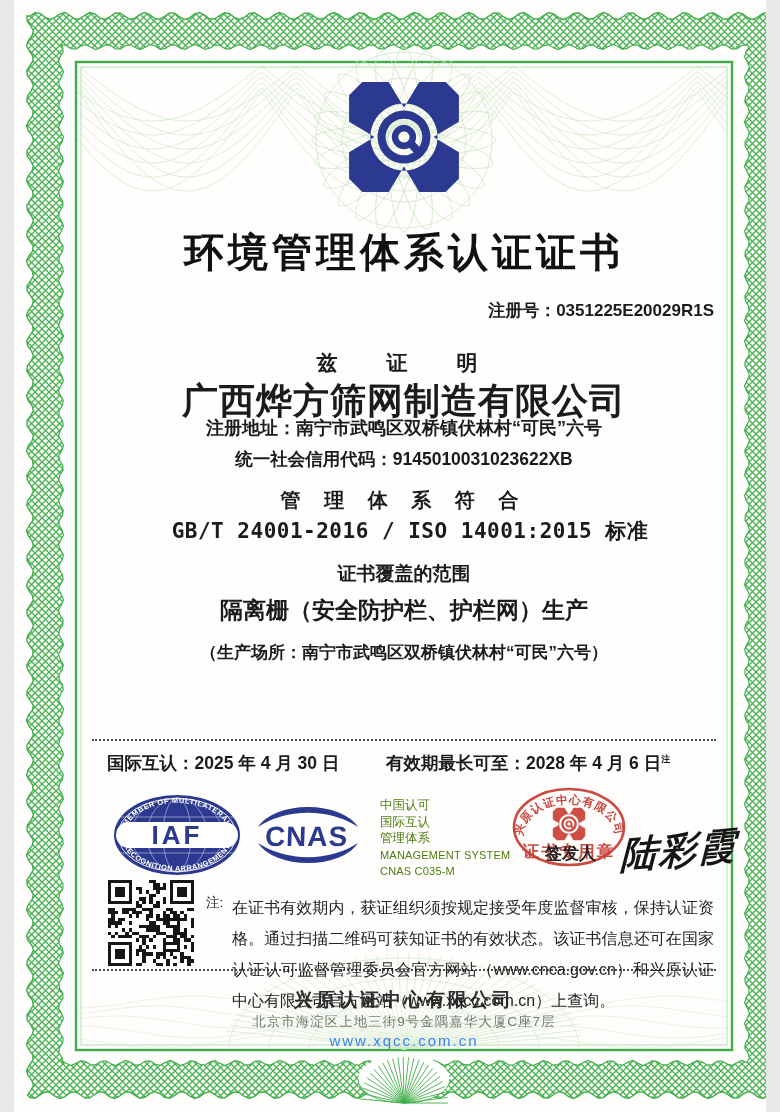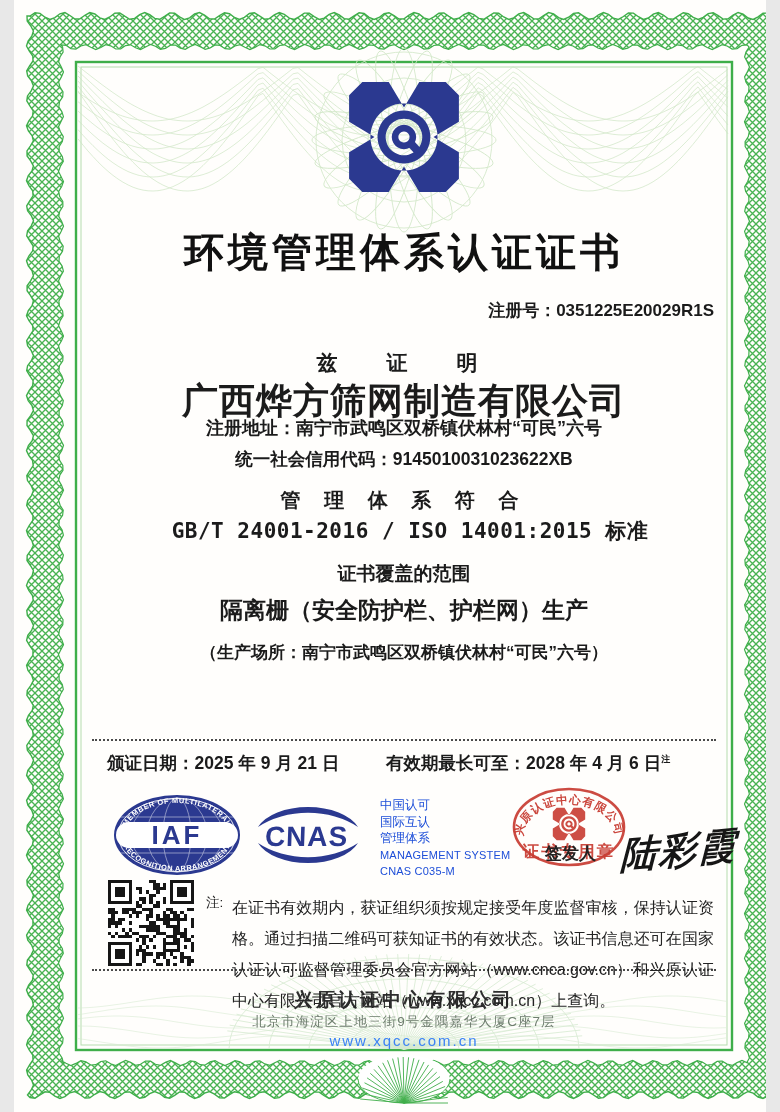--- a/index.html
+++ b/index.html
@@ -18,21 +18,21 @@
   .sysh{top:487px;font-size:20px;font-weight:800;letter-spacing:9px;}
   .standard{top:517px;font-size:21px;font-weight:800;font-family:"DejaVu Sans Mono","Liberation Mono",monospace;letter-spacing:0.5px;padding-left:6px;}
   .scopeh{top:561px;font-size:19px;font-weight:600;}
   .scope{top:595px;font-size:23px;font-weight:800;}
   .site{top:641px;font-size:17px;font-weight:700;}
   .dotline{left:78px;width:624px;border-top:2px dotted #4a4a4a;height:0;}
   .dl1{top:739px;} .dl2{top:969px;}
   .dateline{top:751px;font-size:17.5px;font-weight:600;white-space:nowrap;}
   .d1{left:93px;} .d2{left:372px;}
   sup.mark{font-size:9px;font-weight:700;}
-  .acctext{left:366px;top:797px;font-size:12.5px;line-height:16.5px;color:#1d4ed8;text-align:left;}
+  .acctext{left:366px;top:797px;font-size:12.5px;line-height:16.5px;color:#4d7c0f;text-align:left;}
   .acctext .en{font-size:11px;letter-spacing:0.2px;}
   .signer{left:531px;top:842px;font-size:17px;font-weight:600;color:#222;z-index:4;}
   .signature{left:606px;top:826px;font-size:37px;font-weight:700;font-style:italic;
              font-family:"DejaVu Serif","Liberation Serif",serif;color:#161616;
              transform:rotate(-5deg) skewX(-6deg);z-index:5;letter-spacing:2px;}
   .noteblock{left:192px;top:892px;width:508px;display:flex;z-index:3;}
   .noteblock .lab{width:26px;font-size:13.5px;line-height:22.5px;color:#232323;flex:none;}
   .noteblock p{margin:0;font-size:16px;line-height:31px;color:#232323;text-align:justify;}
   .f-company{top:987px;font-size:19px;font-weight:800;letter-spacing:3px;color:#2e2e2e;}
   .f-addr{top:1013px;font-size:13.5px;letter-spacing:1px;color:#6f7d6f;}
@@ -211,21 +211,21 @@
     <div class="abs ctr addr">注册地址：南宁市武鸣区双桥镇伏林村“可民”六号</div>
     <div class="abs ctr credit">统一社会信用代码：9145010031023622XB</div>
     <div class="abs ctr sysh">管 理 体 系 符 合</div>
     <div class="abs ctr standard">GB/T 24001-2016 / ISO 14001:2015 标准</div>
     <div class="abs ctr scopeh">证书覆盖的范围</div>
     <div class="abs ctr scope">隔离栅（安全防护栏、护栏网）生产</div>
     <div class="abs ctr site">（生产场所：南宁市武鸣区双桥镇伏林村“可民”六号）</div>
 
     <div class="abs dotline dl1"></div>
 
-    <div class="abs dateline d1"><span>颁证日期：</span><span>2025 年 9 月 21 日</span></div>
+    <div class="abs dateline d1"><span>国际互认：</span><span>2025 年 4 月 30 日</span></div>
     <div class="abs dateline d2"><span>有效期最长可至：</span><span>2028 年 4 月 6 日</span><sup class="mark">注</sup></div>
 
     <svg id="iaf-svg" class="abs" viewBox="0 0 130 84">
       <defs>
         <clipPath id="iafclip">
             <ellipse cx="65" cy="42" rx="63" ry="40"></ellipse>
           </clipPath>
         <path id="iafTop" d="M 13 42 A 52 32 0 0 1 117 42" fill="none"></path>
         <path id="iafBot" d="M 10 44 A 55 34 0 0 0 120 44" fill="none"></path>
       </defs>

